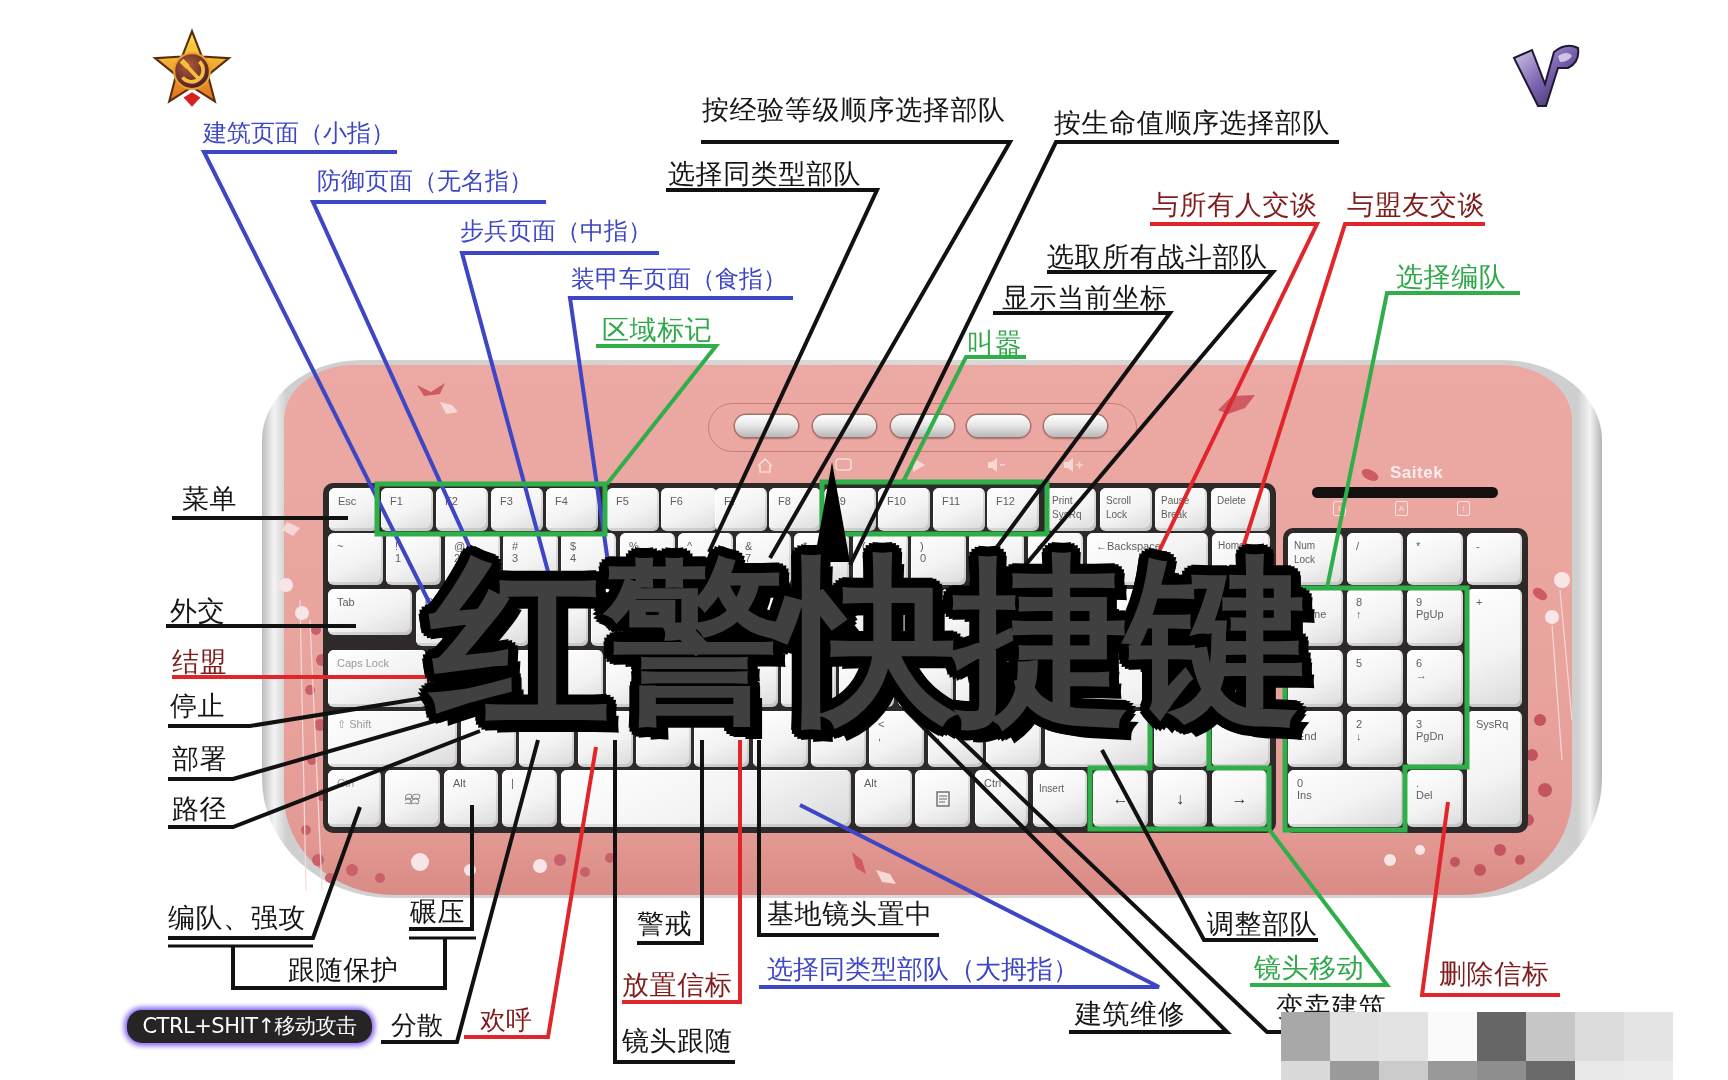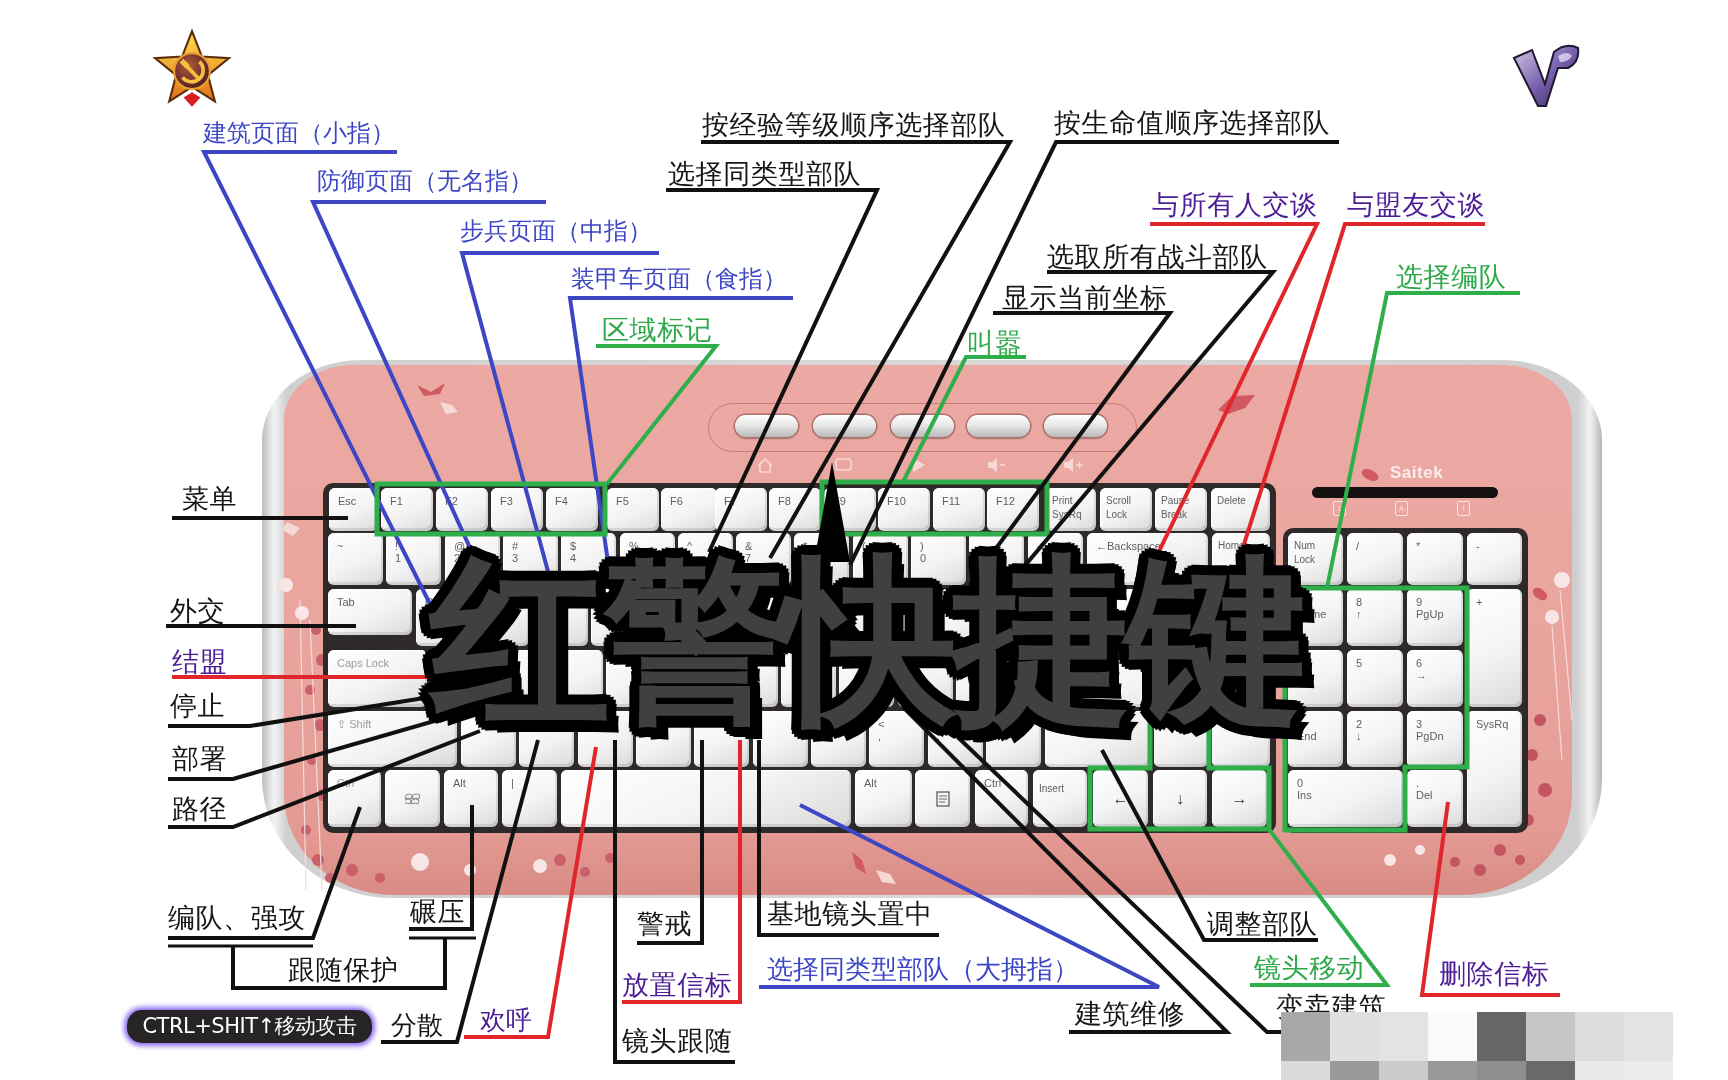--- a/index.html
+++ b/index.html
@@ -14,21 +14,21 @@
   .k.sm{font-size:10px;line-height:14px;padding:6px 0 0 6px}
   .k.c{padding:0;text-align:center;font-size:16px;display:flex;align-items:center;justify-content:center;color:#333}
   .brand{left:1390px;top:463px;font-family:"Liberation Sans",sans-serif;font-weight:bold;font-size:17px;color:#fbecec;letter-spacing:0.5px}
   .led-slot{left:1312px;top:487px;width:186px;height:11px;border-radius:6px;background:#151111}
   .lock{position:absolute;top:501px;width:11px;height:13px;border:1.2px solid #fbe3e0;border-radius:2px;font-family:"Liberation Sans",sans-serif;font-size:8px;line-height:13px;text-align:center;color:#fbe3e0}
   .title{left:430px;top:551px;width:920px;text-align:left;font-size:180px;line-height:180px;font-weight:bold;letter-spacing:-6px;color:#404040;white-space:nowrap;
     text-shadow:10px 0 0 #000,9.2px 3.8px 0 #000,7.1px 7.1px 0 #000,3.8px 9.2px 0 #000,0 10px 0 #000,-3.8px 9.2px 0 #000,-7.1px 7.1px 0 #000,-9.2px 3.8px 0 #000,-10px 0 0 #000,-9.2px -3.8px 0 #000,-7.1px -7.1px 0 #000,-3.8px -9.2px 0 #000,0 -10px 0 #000,3.8px -9.2px 0 #000,7.1px -7.1px 0 #000,9.2px -3.8px 0 #000,5px 0 0 #000,0 5px 0 #000,-5px 0 0 #000,0 -5px 0 #000,12px 12px 0 #000}
   .lbl{position:absolute;font-size:27px;line-height:28px;white-space:nowrap;letter-spacing:0.6px}
   .lbl.s24{font-size:24px;line-height:26px;letter-spacing:0}
   .lbl.s26{font-size:26px;line-height:27px;letter-spacing:0}
-  .c-blue{color:#3d46c4}.c-green{color:#2fa84a}.c-red{color:#4c1d95}.c-black{color:#161616}
+  .c-blue{color:#3d46c4}.c-green{color:#2fa84a}.c-red{color:#7f1d1d}.c-black{color:#161616}
   .badge{left:127px;top:1010px;width:245px;height:33px;border-radius:15px;background:#262424;color:#ffffff;font-family:"DejaVu Sans",sans-serif;font-size:21px;line-height:33px;text-align:center;box-shadow:0 0 5px 3px #8d6cf0;white-space:nowrap;letter-spacing:-0.5px}
   .mcell{position:absolute;width:49px;height:49px}
 </style>
 </head>
 <body>
 
 <div class="abs kb-silver"></div>
 <div class="abs kb-pink"></div>
 
 <svg class="abs" style="left:0;top:0" width="1728" height="1080">
@@ -329,21 +329,21 @@
   <polygon points="832,462 850,562 814,562" fill="#000"></polygon>
 </svg>
 
 <div class="abs title">红警快捷键</div>
 
 <div class="lbl s24 c-blue" style="left:203px;top:120px">建筑页面（小指）</div>
 <div class="lbl s24 c-blue" style="left:317px;top:168px">防御页面（无名指）</div>
 <div class="lbl s24 c-blue" style="left:460px;top:218px">步兵页面（中指）</div>
 <div class="lbl s24 c-blue" style="left:571px;top:266px">装甲车页面（食指）</div>
 <div class="lbl c-green" style="left:602px;top:316px">区域标记</div>
-<div class="lbl c-black" style="left:702px;top:111px">按经验等级顺序选择部队</div>
+<div class="lbl c-black" style="left:702px;top:96px">按经验等级顺序选择部队</div>
 <div class="lbl c-black" style="left:668px;top:160px">选择同类型部队</div>
 <div class="lbl c-black" style="left:1054px;top:109px">按生命值顺序选择部队</div>
 <div class="lbl c-red" style="left:1152px;top:191px">与所有人交谈</div>
 <div class="lbl c-red" style="left:1347px;top:191px">与盟友交谈</div>
 <div class="lbl c-black" style="left:1047px;top:243px">选取所有战斗部队</div>
 <div class="lbl c-black" style="left:1002px;top:284px">显示当前坐标</div>
 <div class="lbl c-green" style="left:967px;top:329px">叫嚣</div>
 <div class="lbl c-green" style="left:1396px;top:263px">选择编队</div>
 
 <div class="lbl c-black" style="left:182px;top:485px">菜单</div>

